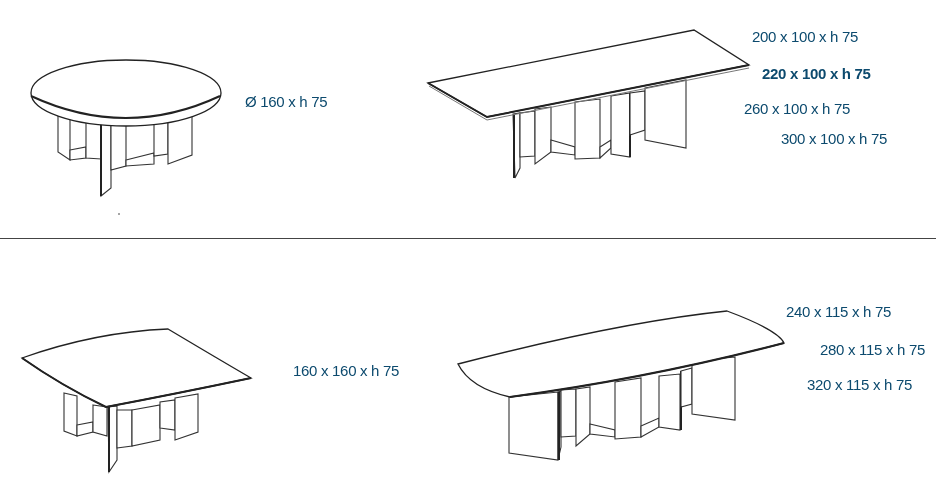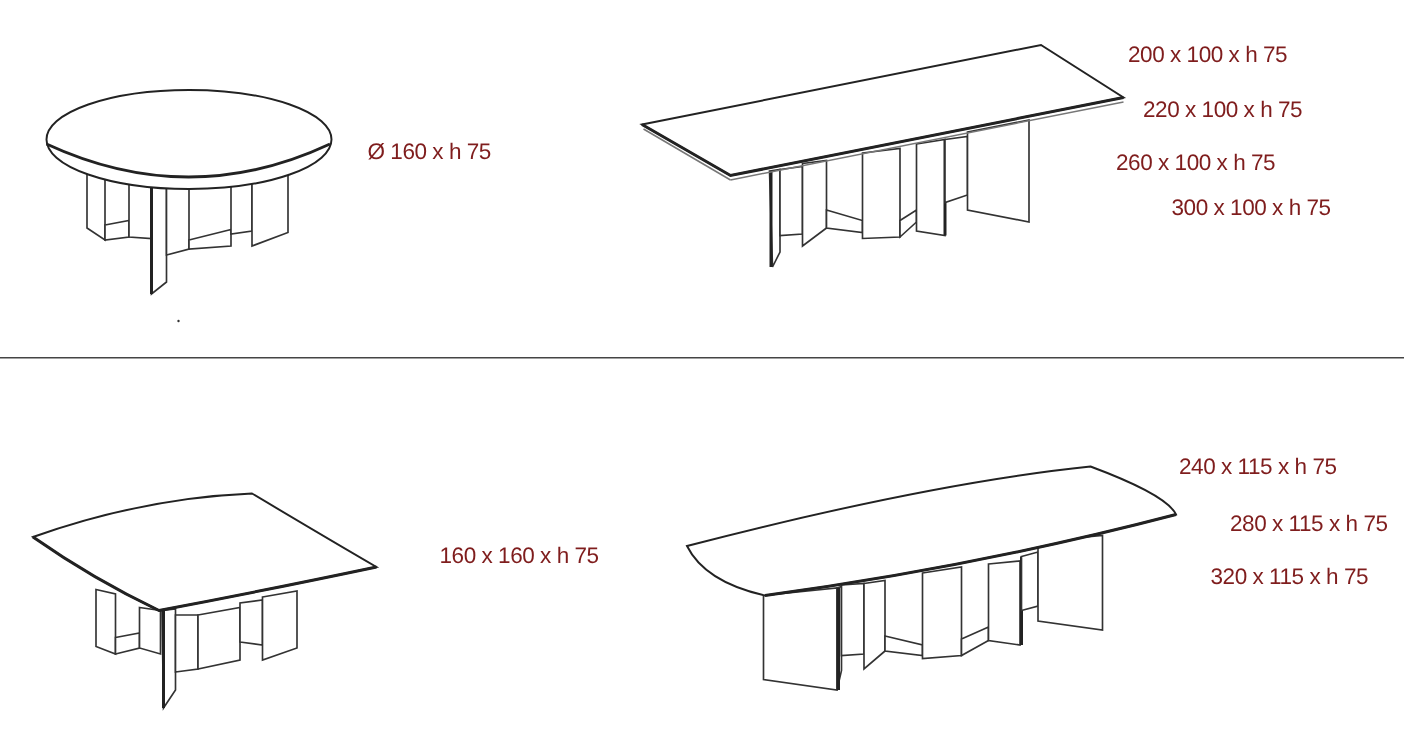--- a/index.html
+++ b/index.html
@@ -1,19 +1,19 @@
 <!DOCTYPE html>
 <html><head>
   <meta charset="utf-8">
   <style>
     html, body { margin: 0; padding: 0; background: #ffffff; }
     body { width: 936px; height: 500px; position: relative; overflow: hidden;
            font-family: "Liberation Sans", sans-serif; color: #222; }
     .drawing { position: absolute; left: 0; top: 0; }
-    .dim { position: absolute; font-size: 15px; letter-spacing: -0.3px; color: #7f1d1d;
+    .dim { position: absolute; font-size: 15px; letter-spacing: -0.3px; color: #0c4a6e;
            white-space: nowrap; font-family: "Liberation Sans", sans-serif; }
     .divider { position: absolute; left: 0; top: 238px; width: 936px; height: 1px; background: #444; }
     svg .top { fill: #fff; stroke: #222; stroke-width: 1.3; }
     svg .edge { fill: none; stroke: #222; stroke-width: 2; }
     svg .leg { fill: #fff; stroke: #333; stroke-width: 1.1; }
     svg .legdark { fill: none; stroke: #222; stroke-width: 2; }
   </style>
 </head>
 <body>
 
@@ -87,21 +87,21 @@
     <path class="top" d="M458,364 Q620,322 727,311 Q778,330 784,343 Q650,378 510,397 Q470,388 458,364 Z"></path>
     <path class="edge" d="M510,397 Q650,378 784,343"></path>
   </g>
 </svg>
 
 <div class="divider"></div>
 
 <div class="dim" style="left:245px; top:93px;text-align:center;">Ø 160 x h 75</div>
 
 <div class="dim" style="left:752px; top:28px;">200 x 100 x h 75</div>
-<div class="dim" style="left:762px; top:65px;">220 x 100 x h 75</div>
+<div class="dim" style="left:762px; top:65px;font-weight:bold;">220 x 100 x h 75</div>
 <div class="dim" style="left:744px; top:100px;">260 x 100 x h 75</div>
 <div class="dim" style="left:781px; top:130px;">300 x 100 x h 75</div>
 
 <div class="dim" style="left:293px; top:362px;">160 x 160 x h 75</div>
 
 <div class="dim" style="left:786px; top:303px;text-align:center;">240 x 115 x h 75</div>
 <div class="dim" style="left:796px; top:341px;margin-left:24px;">280 x 115 x h 75</div>
 <div class="dim" style="left:807px; top:376px;">320 x 115 x h 75</div>
 
 </body></html>

